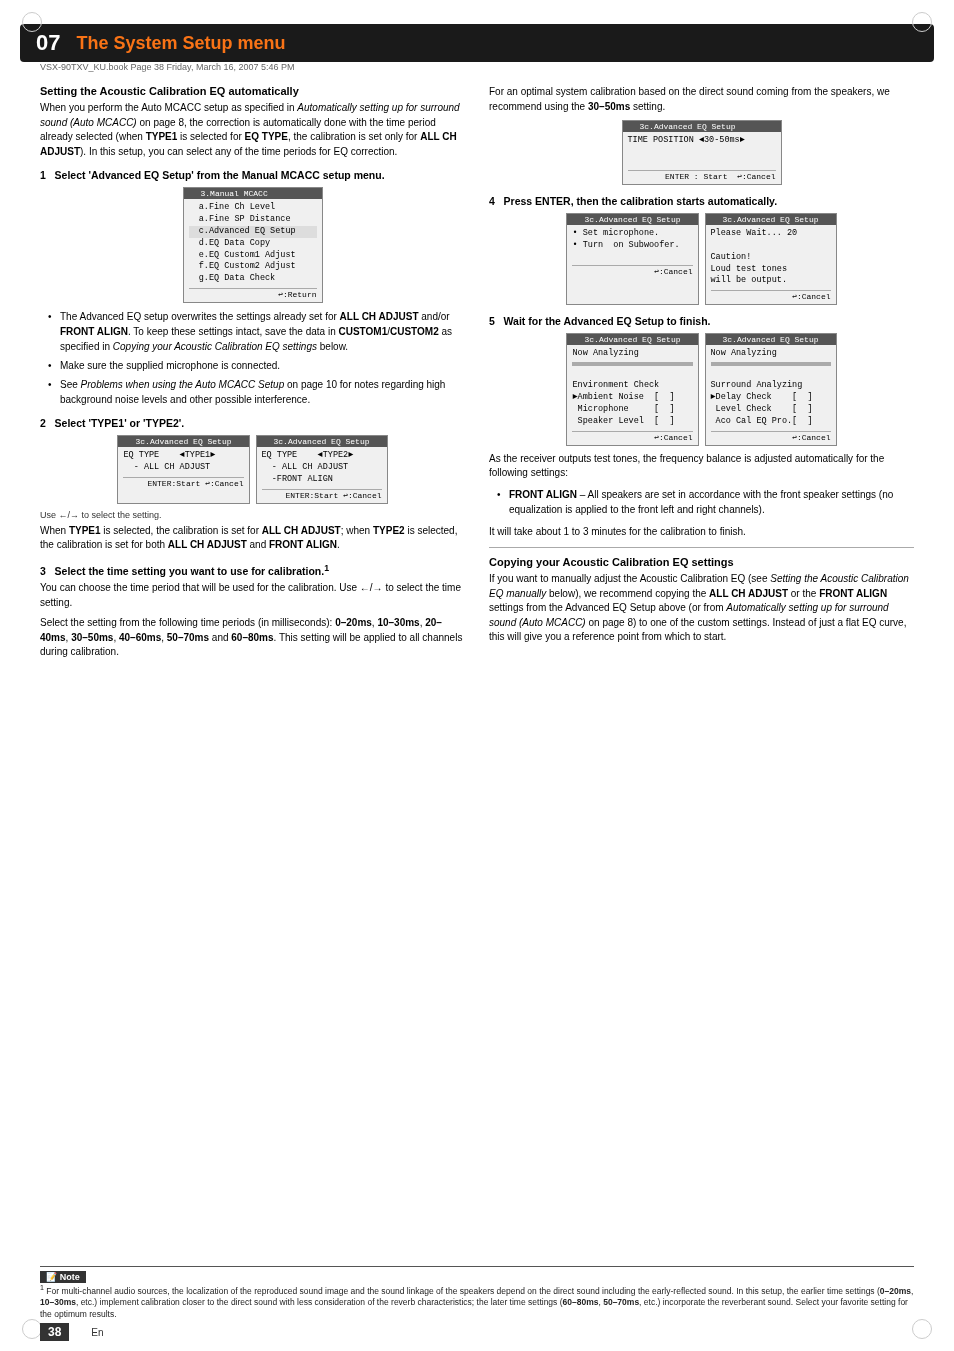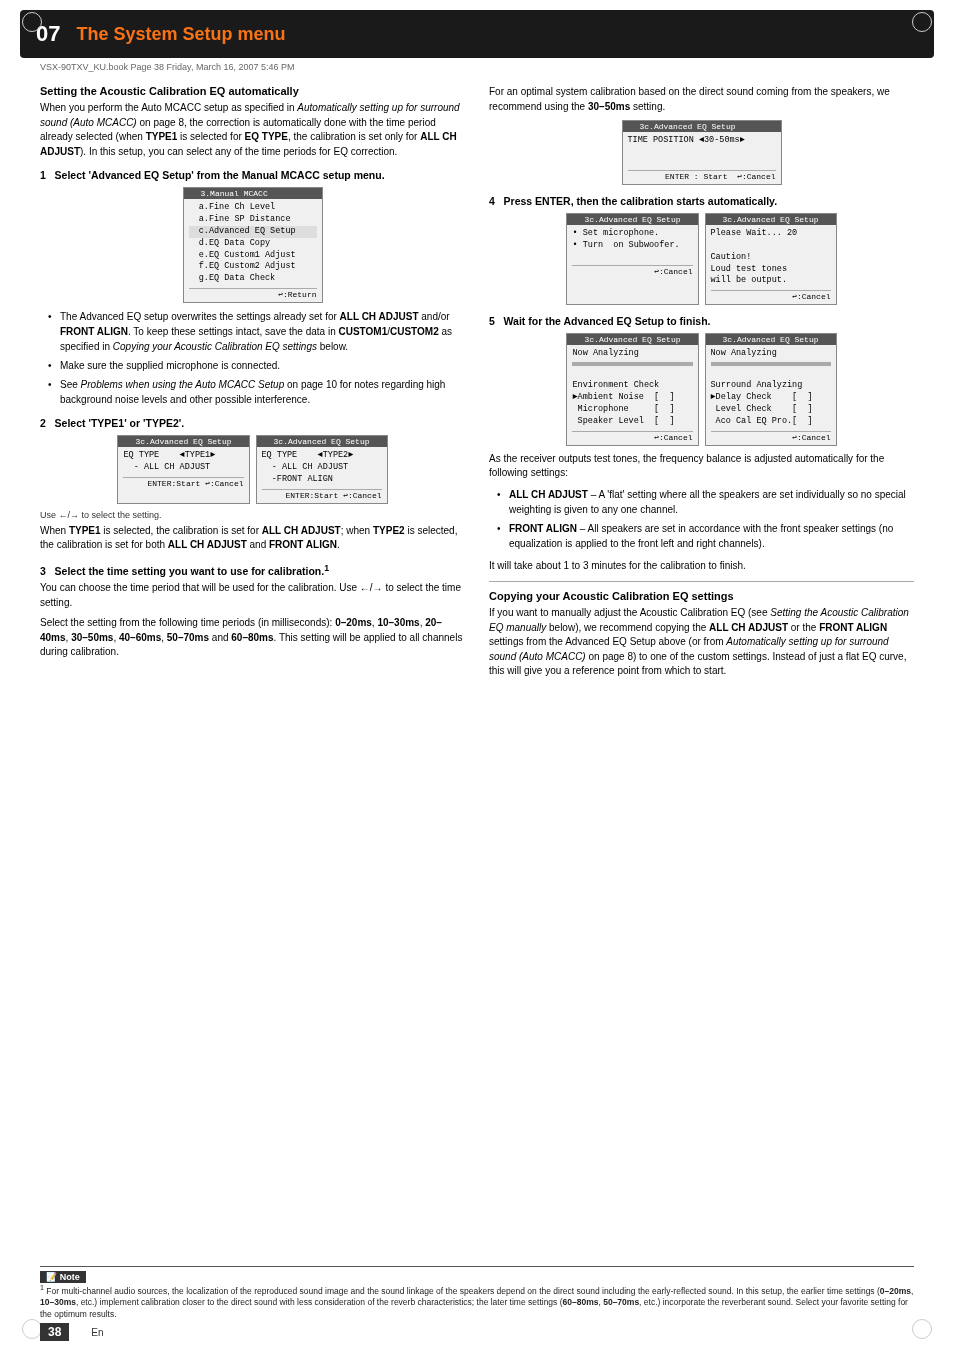--- a/index.html
+++ b/index.html
@@ -11,23 +11,23 @@
       font-size: 11px;
       color: #000;
       position: relative;
     }
 
     
     .header-bar {
       display: flex;
       align-items: center;
       background: #1a1a1a;
-      height: 48px;
+      height: 38px;
       padding: 0 16px;
-      margin: 10px 20px 0 20px;
+      margin: 24px 20px 0 20px;
       border-radius: 4px;
     }
     .chapter-num {
       color: #fff;
       font-size: 22px;
       font-weight: bold;
       margin-right: 16px;
     }
     .header-title {
       color: #f97316;
@@ -377,21 +377,20 @@
           <div class="sb-line"> Level Check    [&nbsp;&nbsp;]</div>
           <div class="sb-line"> Aco Cal EQ Pro.[&nbsp;&nbsp;]</div>
           <div class="sb-footer">↩:Cancel</div>
         </div>
       </div>
 
       <div class="step-text">
         As the receiver outputs test tones, the frequency balance is adjusted automatically for the following settings:
       </div>
       <ul class="bullet-list">
-        <li><b>ALL CH ADJUST</b> – A 'flat' setting where all the speakers are set individually so no special weighting is given to any one channel.</li>
         <li><b>FRONT ALIGN</b> – All speakers are set in accordance with the front speaker settings (no equalization is applied to the front left and right channels).</li>
       </ul>
       <div class="step-text">
         It will take about 1 to 3 minutes for the calibration to finish.
       </div>
 
       <hr class="hdivider">
 
       <div class="section-heading">Copying your Acoustic Calibration EQ settings</div>
       <div class="section-text">

